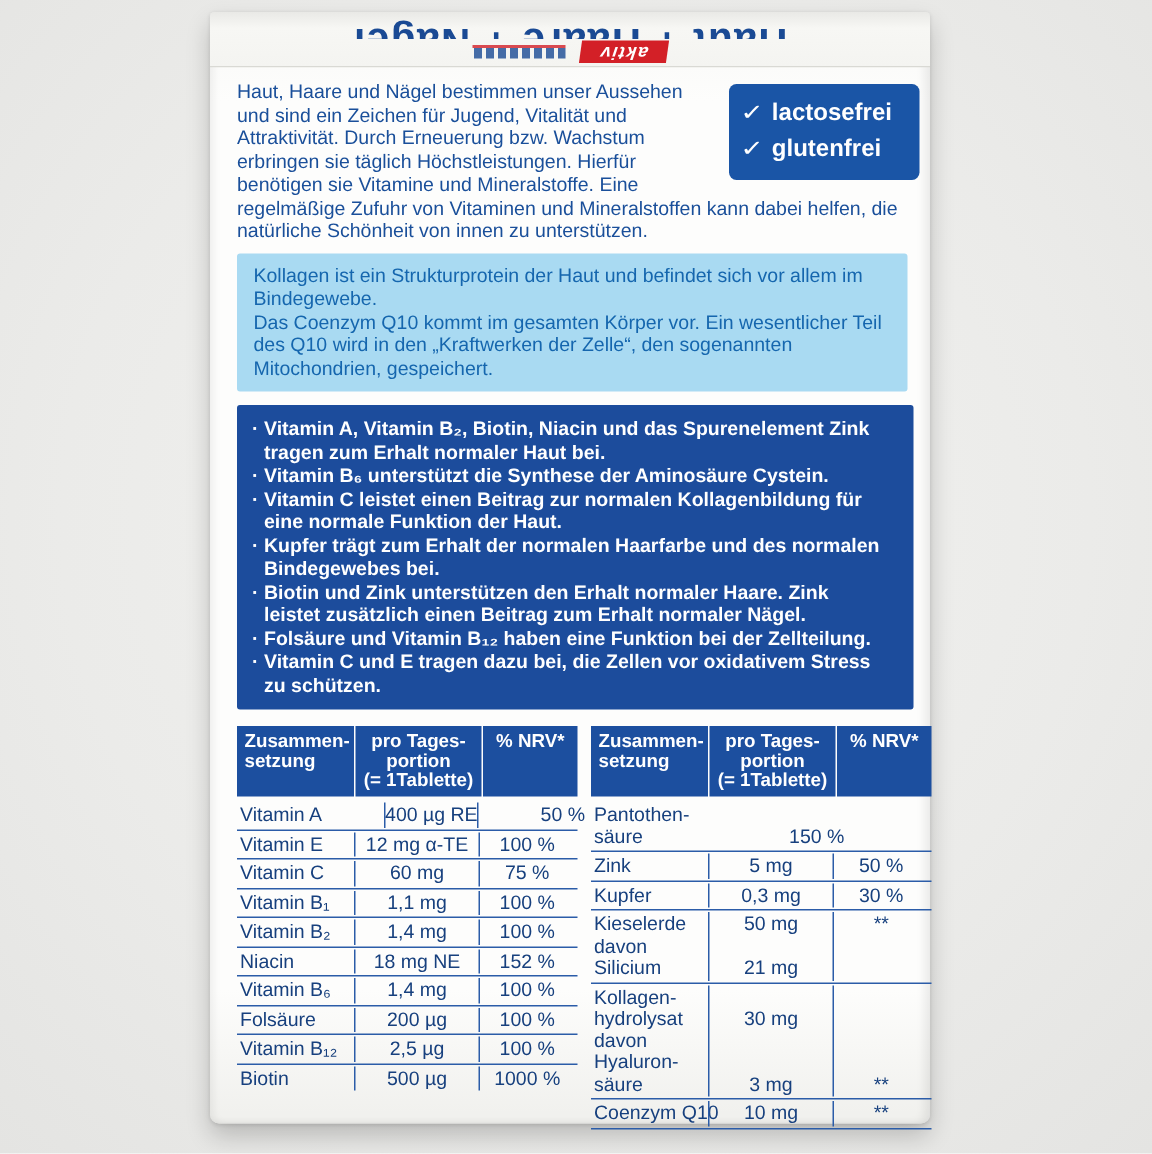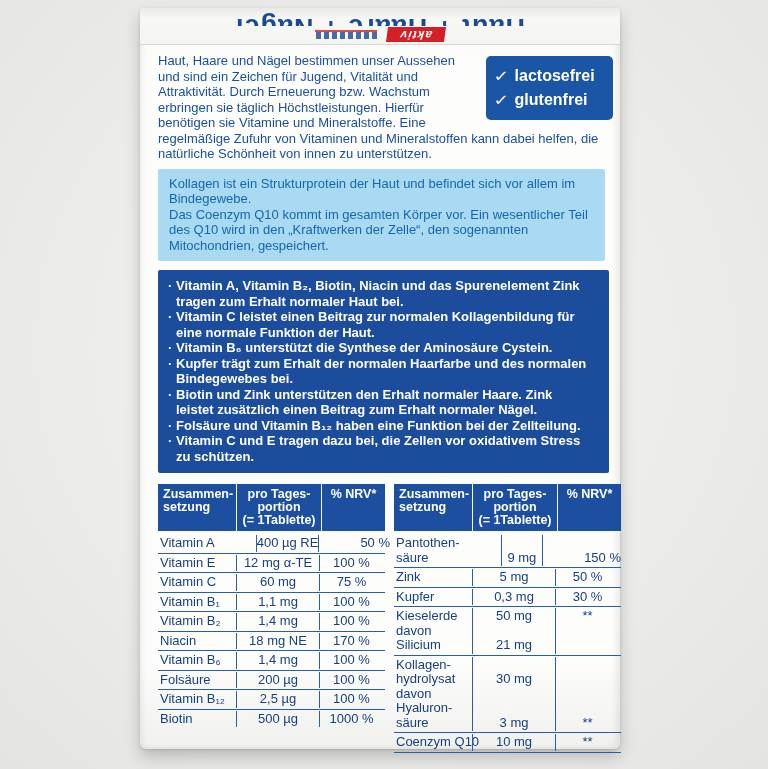--- a/index.html
+++ b/index.html
@@ -139,22 +139,22 @@
 
       <p class="intro">Haut, Haare und Nägel bestimmen unser Aussehen und sind ein Zeichen für Jugend, Vitalität und Attraktivität. Durch Erneuerung bzw. Wachstum erbringen sie täglich Höchstleistungen. Hierfür benötigen sie Vitamine und Mineralstoffe. Eine regelmäßige Zufuhr von Vitaminen und Mineralstoffen kann dabei helfen, die natürliche Schönheit von innen zu unterstützen.</p>
 
       <div class="info-box">
         <p>Kollagen ist ein Strukturprotein der Haut und befindet sich vor allem im Bindegewebe.</p>
         <p>Das Coenzym Q10 kommt im gesamten Körper vor. Ein wesentlicher Teil des Q10 wird in den „Kraftwerken der Zelle“, den sogenannten Mitochondrien, gespeichert.</p>
       </div>
 
       <div class="bullet-box">
           <div class="bullet-item">Vitamin A, Vitamin B₂, Biotin, Niacin und das Spurenelement Zink tragen zum Erhalt normaler Haut bei.</div>
+          <div class="bullet-item">Vitamin B₆ unterstützt die Synthese der Aminosäure Cystein.</div>
           <div class="bullet-item">Vitamin C leistet einen Beitrag zur normalen Kollagenbildung für eine normale Funktion der Haut.</div>
-          <div class="bullet-item">Vitamin B₆ unterstützt die Synthese der Aminosäure Cystein.</div>
           <div class="bullet-item">Kupfer trägt zum Erhalt der normalen Haarfarbe und des normalen Bindegewebes bei.</div>
           <div class="bullet-item">Biotin und Zink unterstützen den Erhalt normaler Haare. Zink leistet zusätzlich einen Beitrag zum Erhalt normaler Nägel.</div>
           <div class="bullet-item">Folsäure und Vitamin B₁₂ haben eine Funktion bei der Zellteilung.</div>
           <div class="bullet-item">Vitamin C und E tragen dazu bei, die Zellen vor oxidativem Stress zu schützen.</div>
         </div>
 
       <div class="tables-row">
         <div class="nutri-table">
             <div class="t-header">
               <div class="th h1">
@@ -227,21 +227,21 @@
                 </div>
               </div>
               <div class="tr">
                 <div class="td c1">
                   <div class="cl">Niacin</div>
                 </div>
                 <div class="td c2">
                   <div class="cl">18 mg NE</div>
                 </div>
                 <div class="td c3">
-                  <div class="cl">170 %</div>
+                  <div class="cl">152 %</div>
                 </div>
               </div>
               <div class="tr">
                 <div class="td c1">
                   <div class="cl">Vitamin B₆</div>
                 </div>
                 <div class="td c2">
                   <div class="cl">1,4 mg</div>
                 </div>
                 <div class="td c3">
@@ -297,24 +297,20 @@
               <div class="th h3">
                 <div>% NRV*</div>
               </div>
             </div>
             <div class="t-body">
               <div class="tr">
                 <div class="td c1">
                   <div class="cl">Pantothen-</div>
                   <div class="cl">säure</div>
                 </div>
-                <div class="td c2">
-                  <div class="cl">&nbsp;</div>
-                  <div class="cl">9 mg</div>
-                </div>
                 <div class="td c3">
                   <div class="cl">&nbsp;</div>
                   <div class="cl">150 %</div>
                 </div>
               </div>
               <div class="tr">
                 <div class="td c1">
                   <div class="cl">Zink</div>
                 </div>
                 <div class="td c2">

